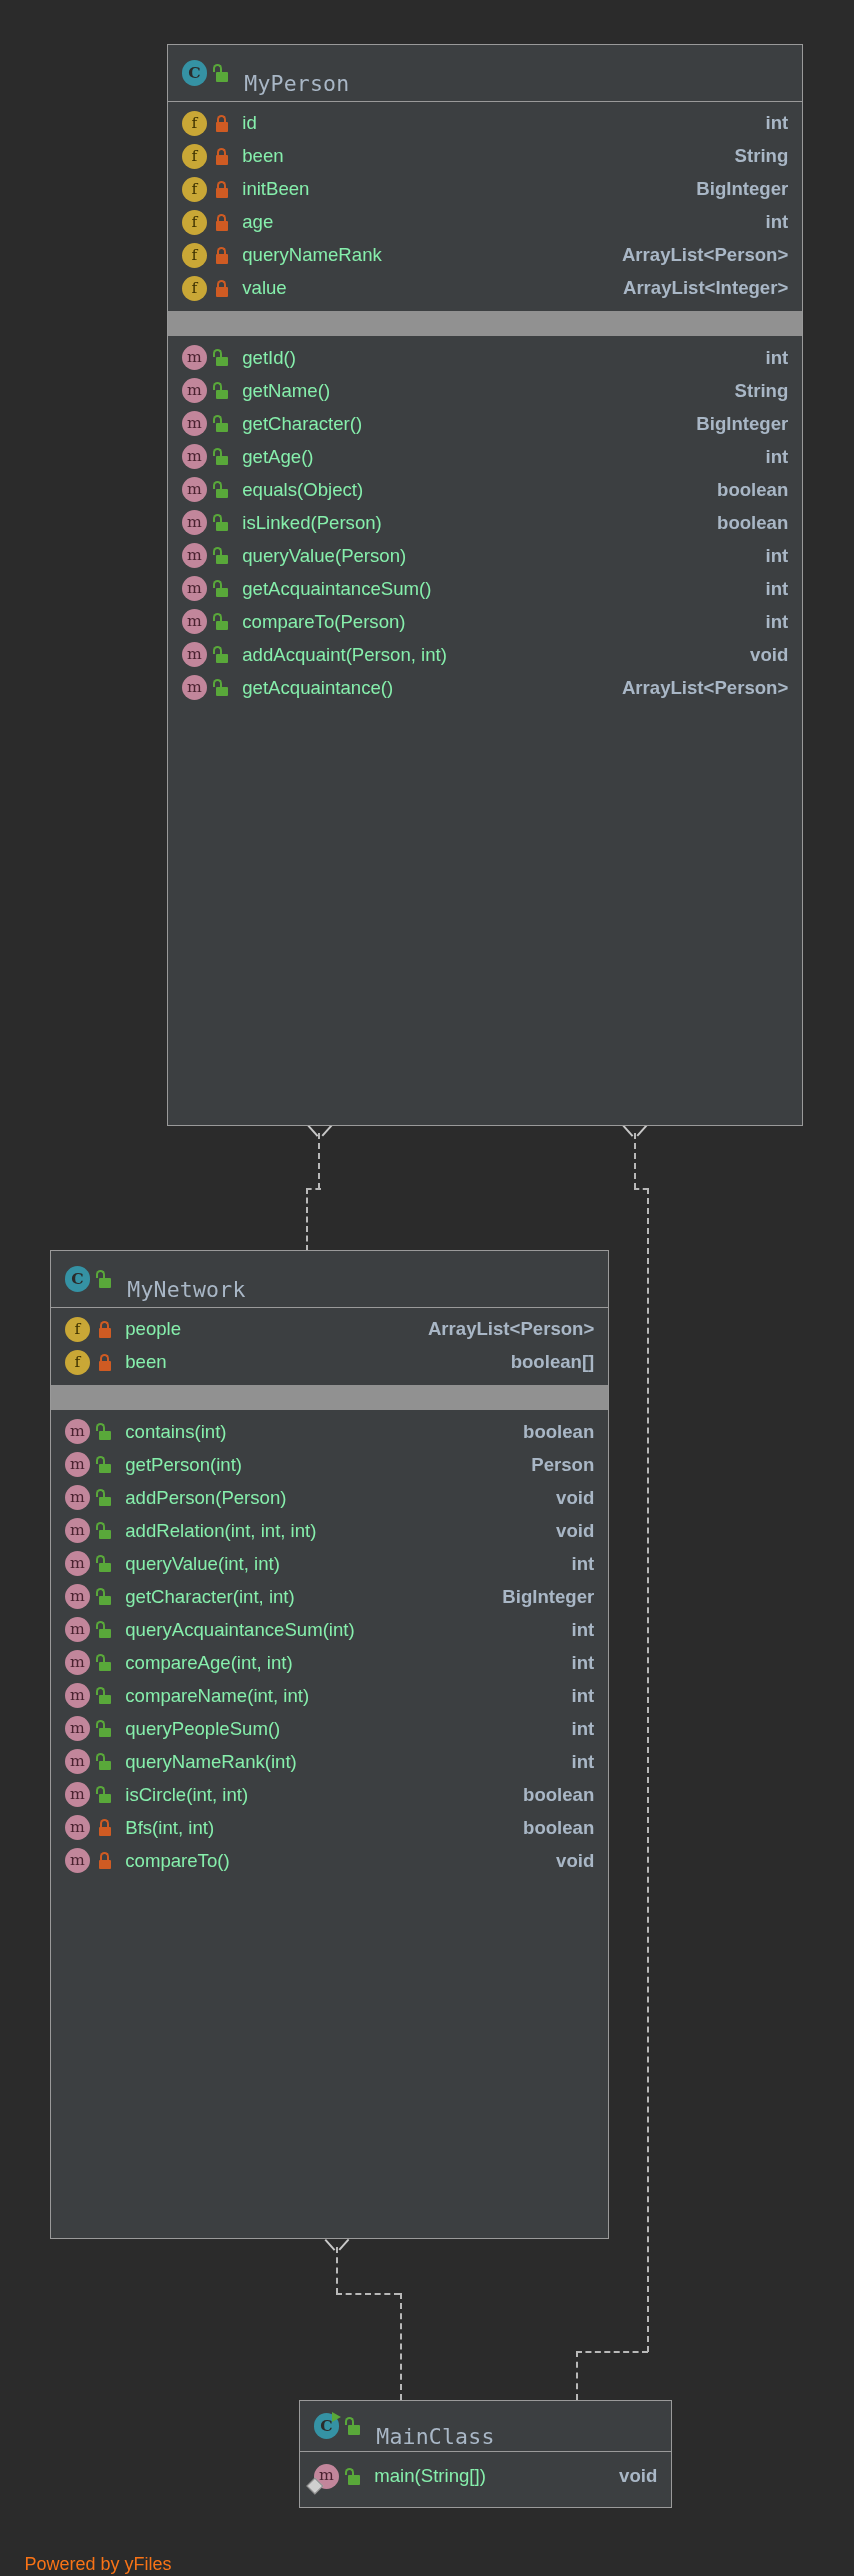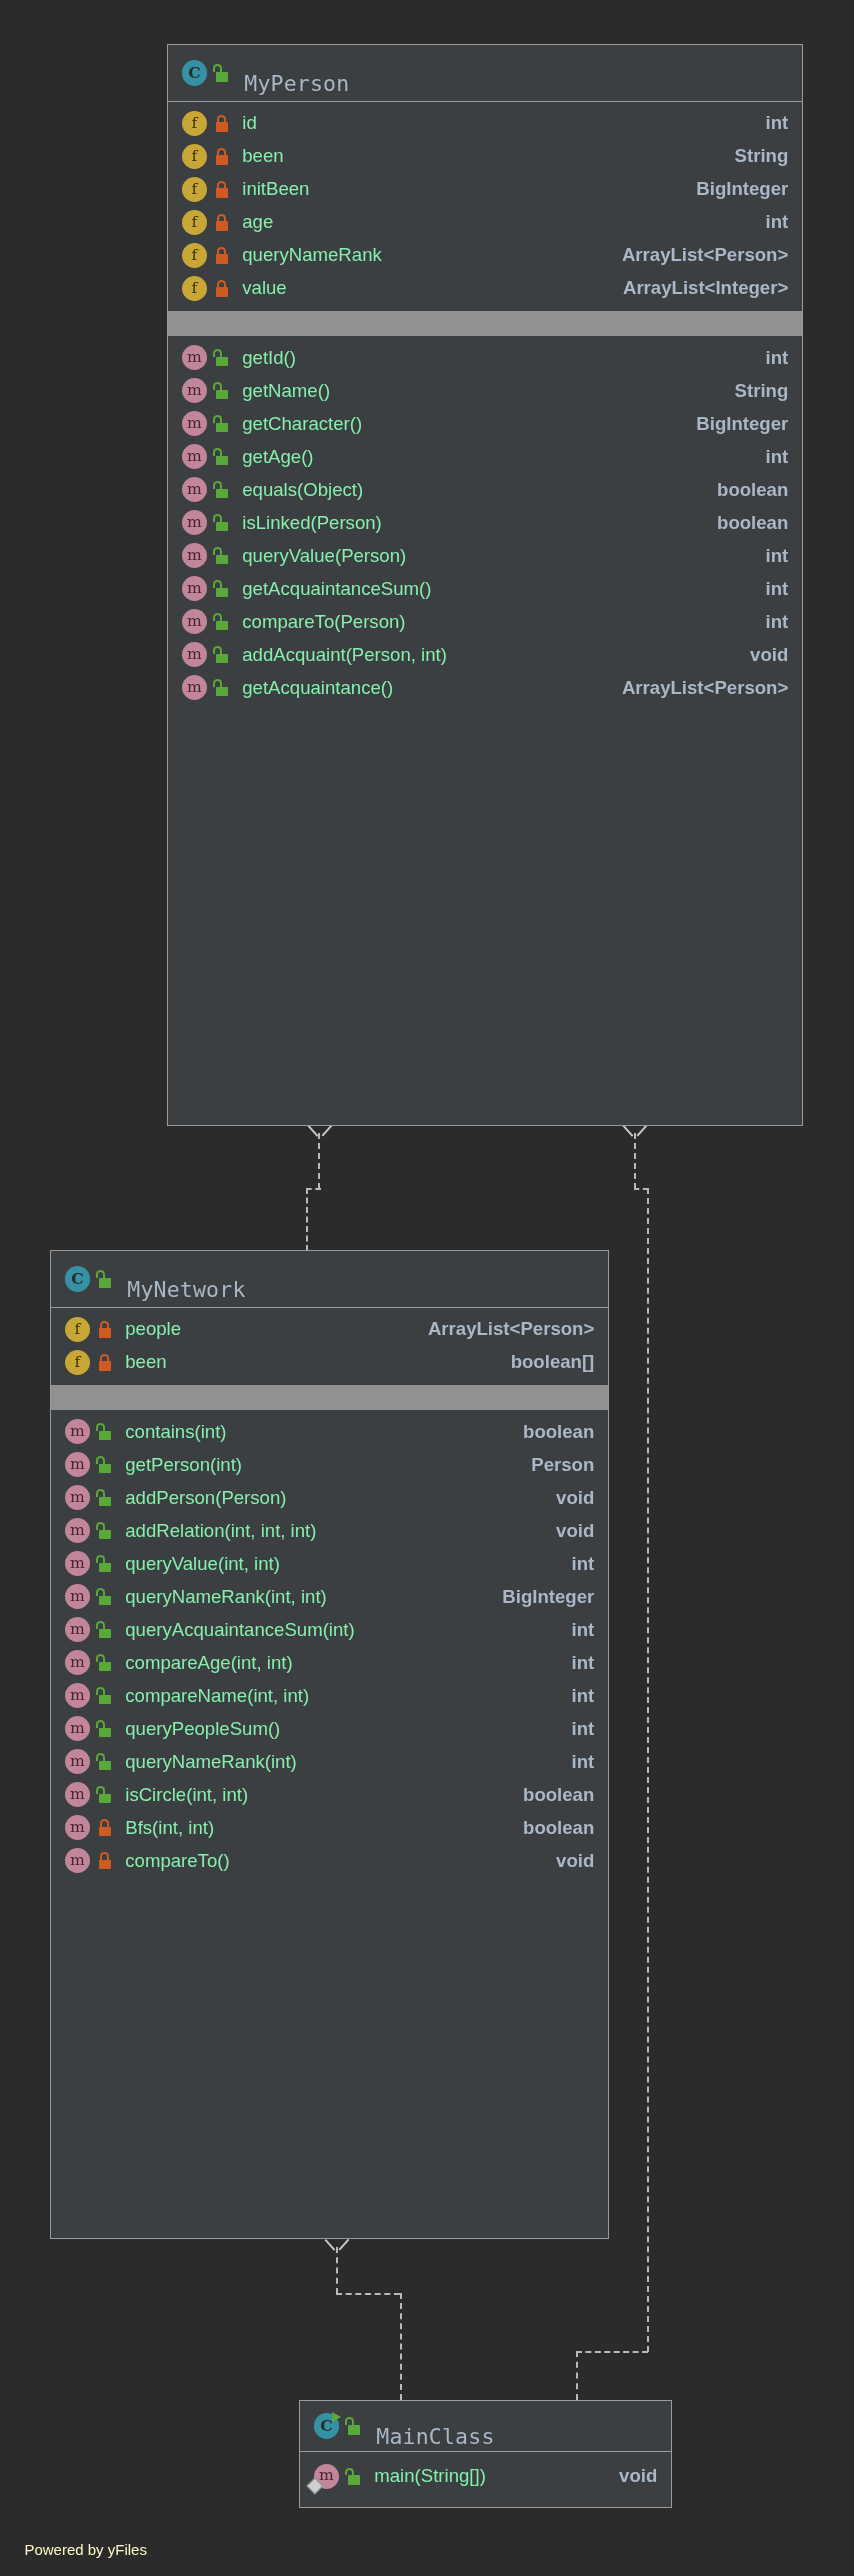--- a/index.html
+++ b/index.html
@@ -171,23 +171,23 @@
     height: 0;
     border-top: 2px solid #c8c8c8;
   }
   .arrowhead::before { left: 0;  transform-origin: left top;   transform: rotate(48deg); }
   .arrowhead::after  { right: 0; transform-origin: right top;  transform: rotate(-48deg); }
 
   
   .watermark {
     position: absolute;
     left: 24.4px;
-    bottom: 18px;
-    font-size: 15px;
-    color: #fef9c3;
+    bottom: 1px;
+    font-size: 18px;
+    color: #f97316;
   }
 </style>
 </head>
 <body>
 
 <div class="arrowhead" style="left:309px; top:1125px;"></div>
 <div class="vline" style="left:318px; top:1133px; height:56px;"></div>
 <div class="hline" style="left:306px; top:1188px; width:14.7px;"></div>
 <div class="vline" style="left:306px; top:1188px; height:63px;"></div>
 
@@ -509,21 +509,21 @@
       <span class="member-type">int</span>
     </div>
     <div class="row">
       <span class="icon">
           <span class="ic-circle ic-method">m</span>
         </span>
       <span class="lock public">
           <span class="shackle"></span>
           <span class="body"></span>
         </span>
-      <span class="member-name">queryNameRank(int, int)</span>
+      <span class="member-name">getCharacter(int, int)</span>
       <span class="member-type">BigInteger</span>
     </div>
     <div class="row">
       <span class="icon">
           <span class="ic-circle ic-method">m</span>
         </span>
       <span class="lock public">
           <span class="shackle"></span>
           <span class="body"></span>
         </span>

